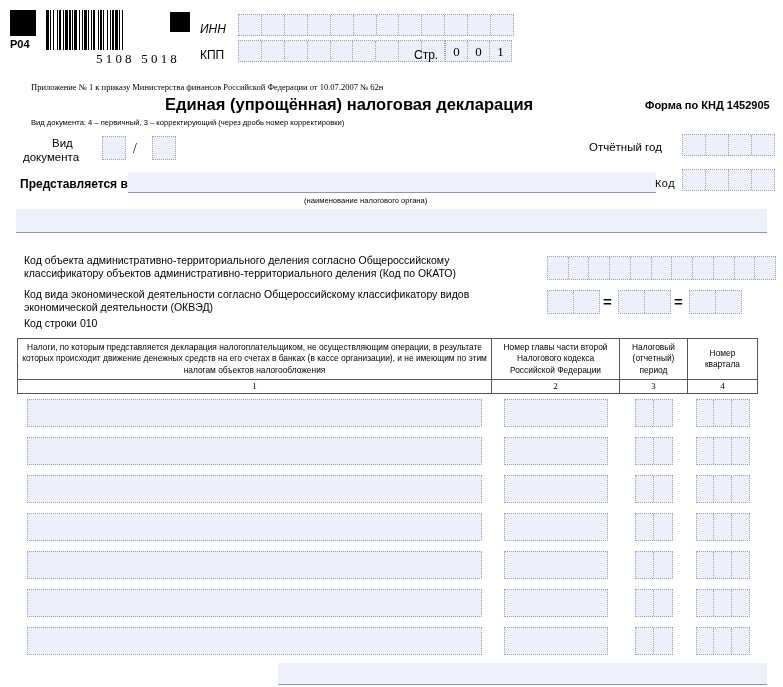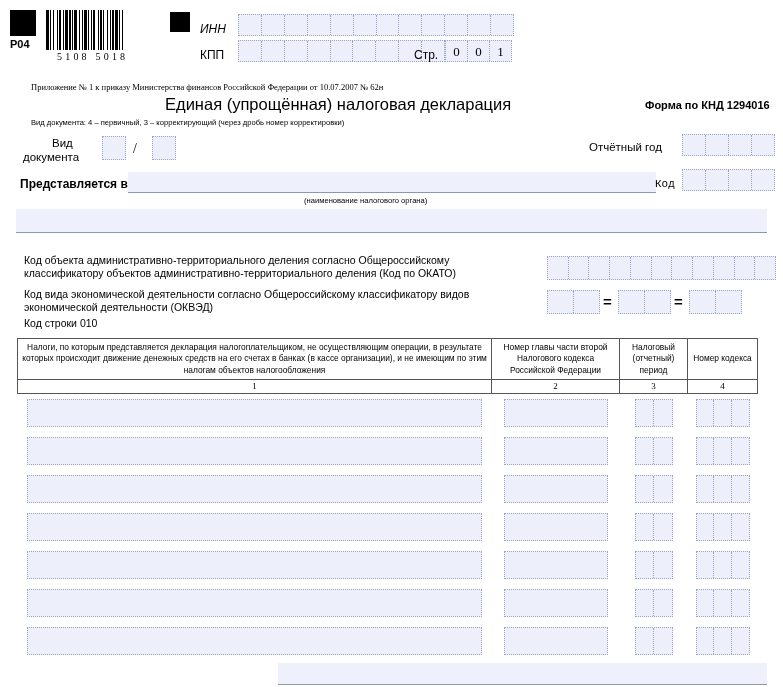--- a/index.html
+++ b/index.html
@@ -65,23 +65,24 @@
     align-items: flex-end;
   }
   #barcode-bars i {
     display: block;
     background: #000;
     height: 100%;
   }
   #barcode-digits {
     position: absolute;
     font-family: "Liberation Serif", serif;
-    font-size: 10px;
+    font-size: 13px;
     letter-spacing: 3.2px;
     white-space: nowrap;
+    margin-left: 39px;
   }
 
   
   #tax-table {
     position: absolute;
     left: 17px;
     top: 338px;
     width: 740px;
     border-collapse: collapse;
     table-layout: fixed;
@@ -214,22 +215,22 @@
 
   <div class="lbl" style="left:414px;top:48px;font-size:12px;">Стр.</div>
   <div class="cells" id="page-cells" style="position:absolute;left:445px;top:40px;width:67px;height:22px;">
       <div class="cell" style="flex: 1 1 0px;">0</div>
       <div class="cell" style="flex: 1 1 0px;">0</div>
       <div class="cell" style="flex: 1 1 0px;">1</div>
     </div>
 
   <div class="lbl" style="left:31px;top:82px;font-family:'Liberation Serif',serif;font-size:8.5px;">Приложение № 1 к приказу Министерства финансов Российской Федерации от 10.07.2007 № 62н</div>
 
-  <div class="lbl" style="left:165px;top:95px;font-size:16.5px;font-weight:normal;text-align:center;">Единая (упрощённая) налоговая декларация</div>
-  <div class="lbl" style="left:645px;top:99px;font-size:11px;font-weight:bold;">Форма по КНД 1294016</div>
+  <div class="lbl" style="left:165px;top:95px;font-size:16.5px;font-weight:bold;text-align:center;">Единая (упрощённая) налоговая декларация</div>
+  <div class="lbl" style="left:645px;top:99px;font-size:11px;font-weight:bold;">Форма по КНД 1452905</div>
 
   <div class="lbl" style="left:31px;top:118px;font-size:7.6px;">Вид документа: 4 – первичный, 3 – корректирующий (через дробь номер корректировки)</div>
 
   <div class="lbl" style="left:52px;top:137px;font-size:11.5px;">Вид</div>
   <div class="lbl" style="left:23px;top:151px;font-size:11.5px;">документа</div>
 
   <div class="cells" style="position:absolute;left:102px;top:136px;width:24px;height:24px;">
       <div class="cell" style="flex: 1 1 0px;"></div>
     </div>
   <div class="lbl" style="left:133px;top:141px;font-size:14px;font-family:'Liberation Serif',serif;">/</div>
@@ -300,21 +301,21 @@
       <col style="width:474px;">
       <col style="width:128px;">
       <col style="width:68px;">
       <col style="width:70px;">
     </colgroup>
     <thead>
       <tr>
         <th>Налоги, по которым представляется декларация налогоплательщиком, не осуществляющим операции, в результате которых происходит движение денежных средств на его счетах в банках (в кассе организации), и не имеющим по этим налогам объектов налогообложения</th>
         <th>Номер главы части второй Налогового кодекса Российской Федерации</th>
         <th>Налоговый (отчетный) период</th>
-        <th>Номер кодекса</th>
+        <th>Номер квартала</th>
       </tr>
       <tr>
         <td class="numhdr">1</td>
         <td class="numhdr">2</td>
         <td class="numhdr">3</td>
         <td class="numhdr">4</td>
       </tr>
     </thead>
     <tbody id="tax-table-body">
         <tr>

